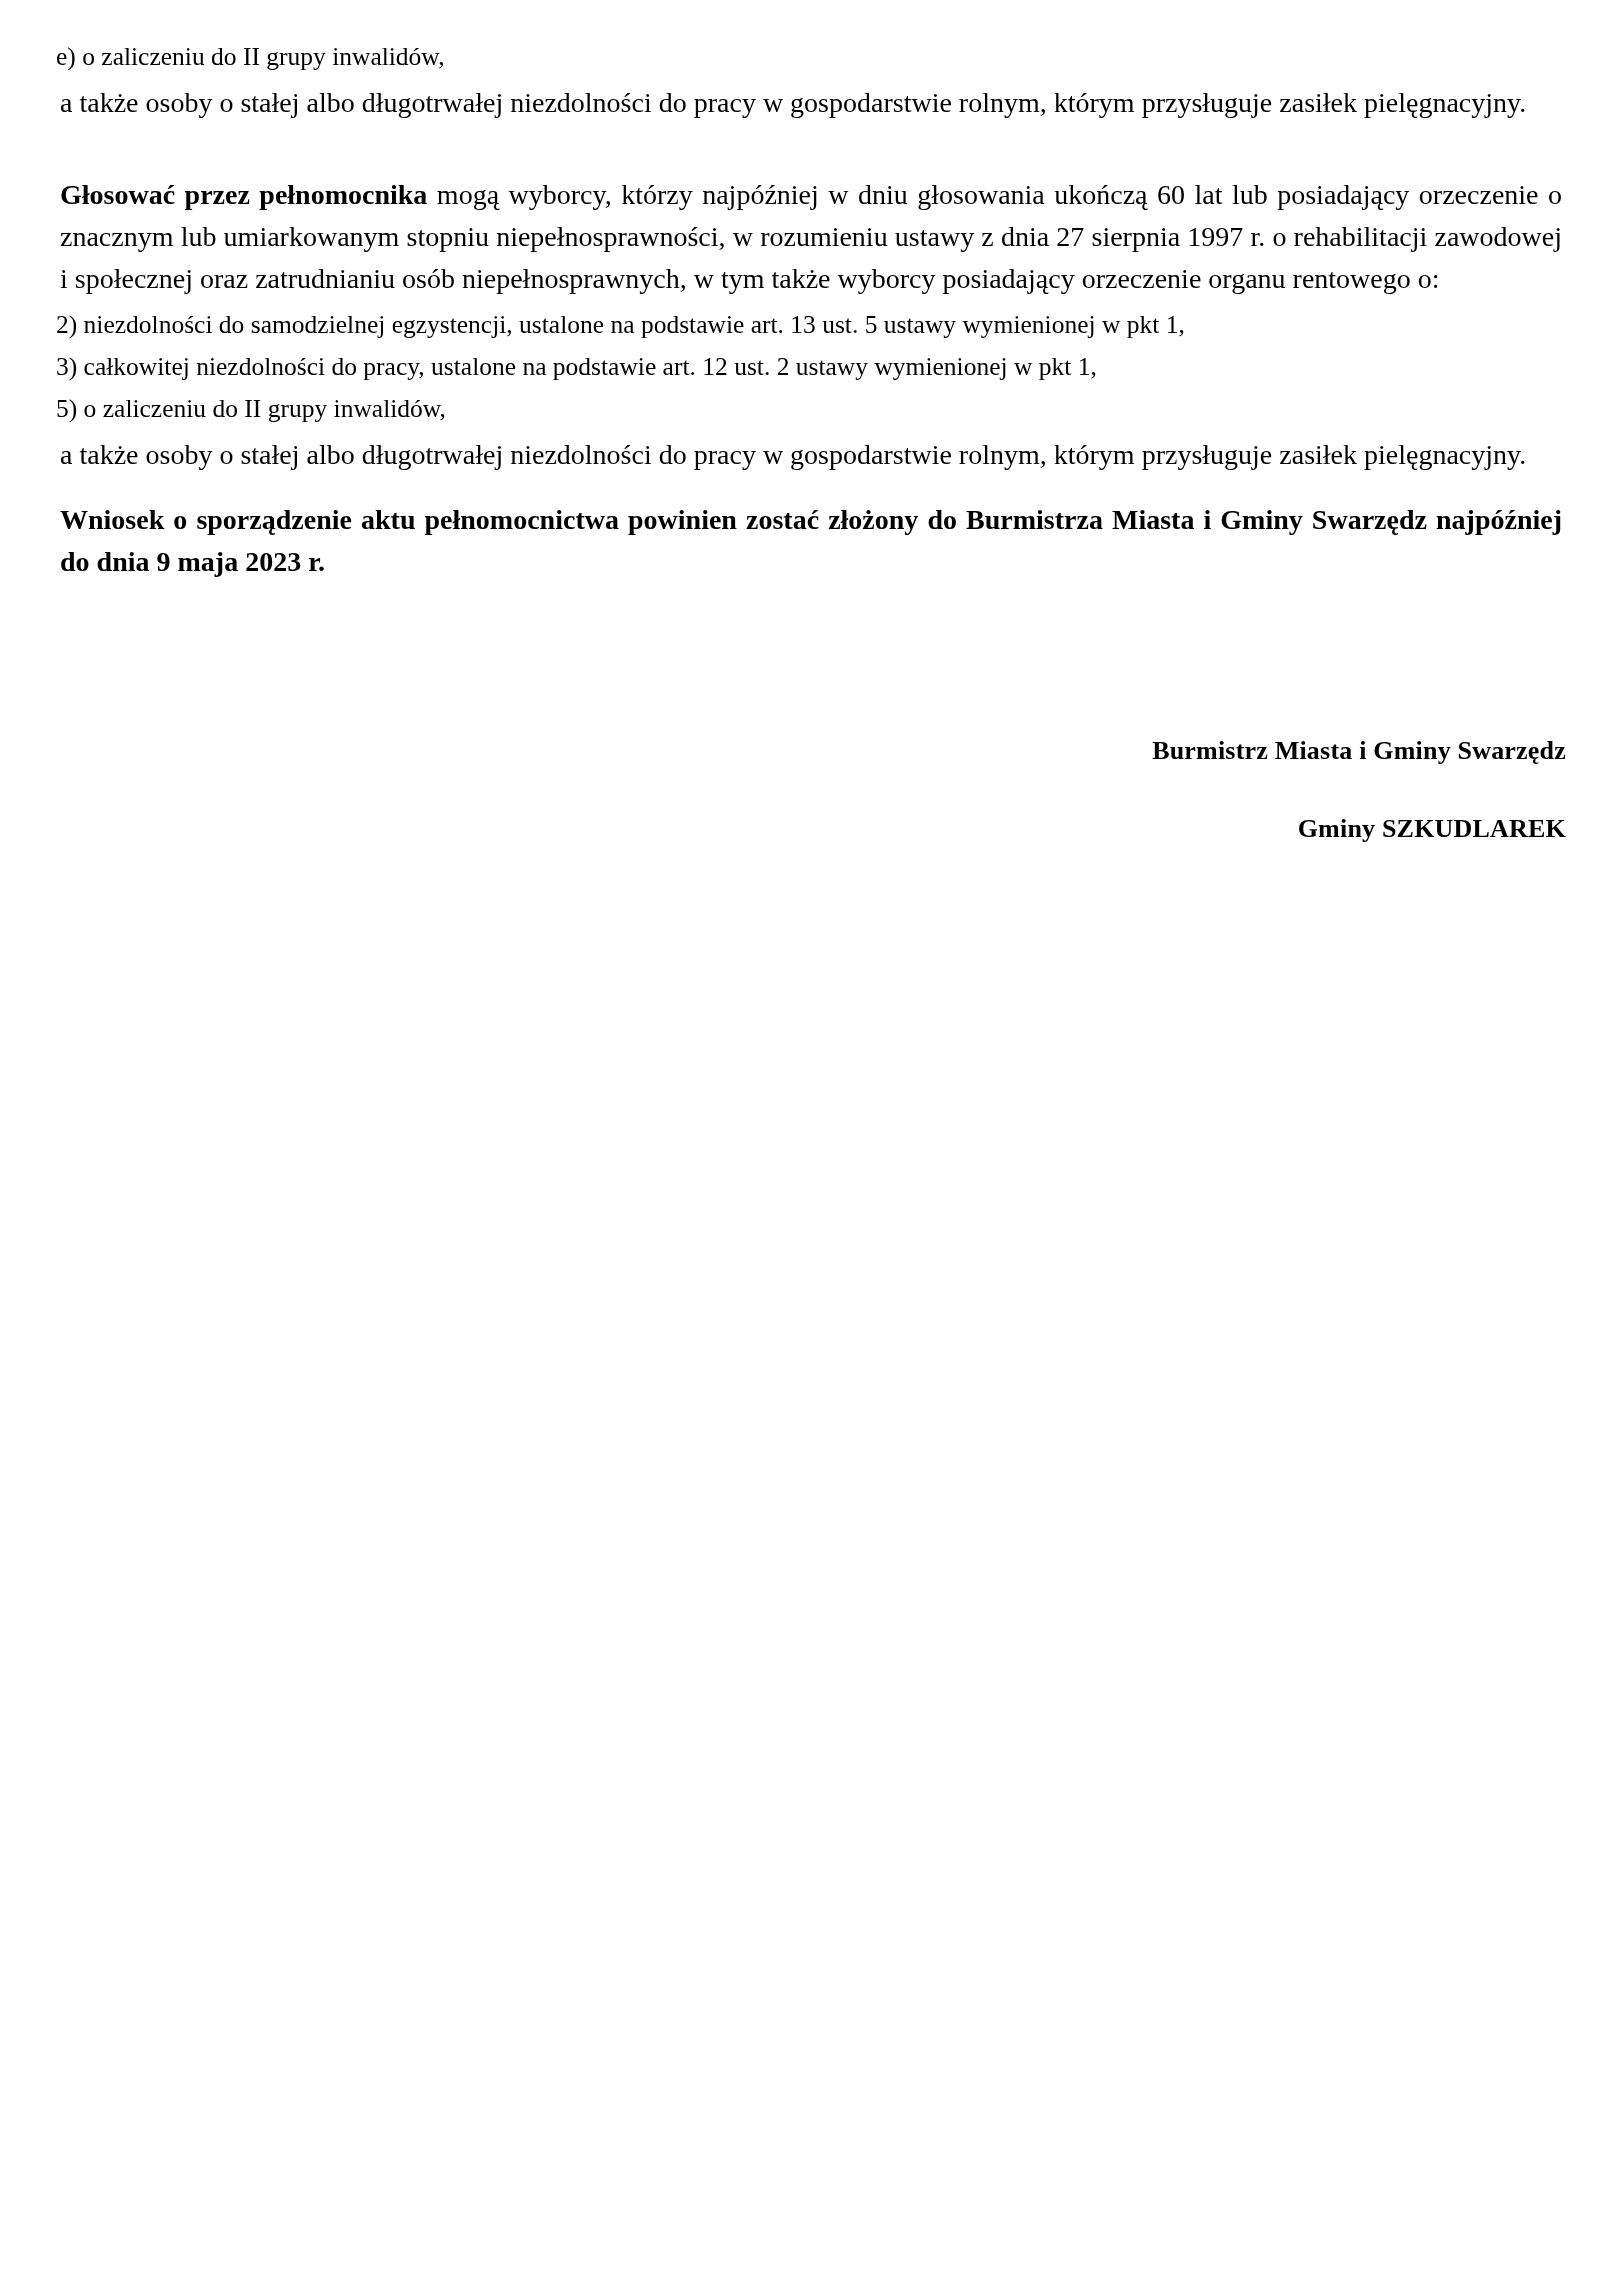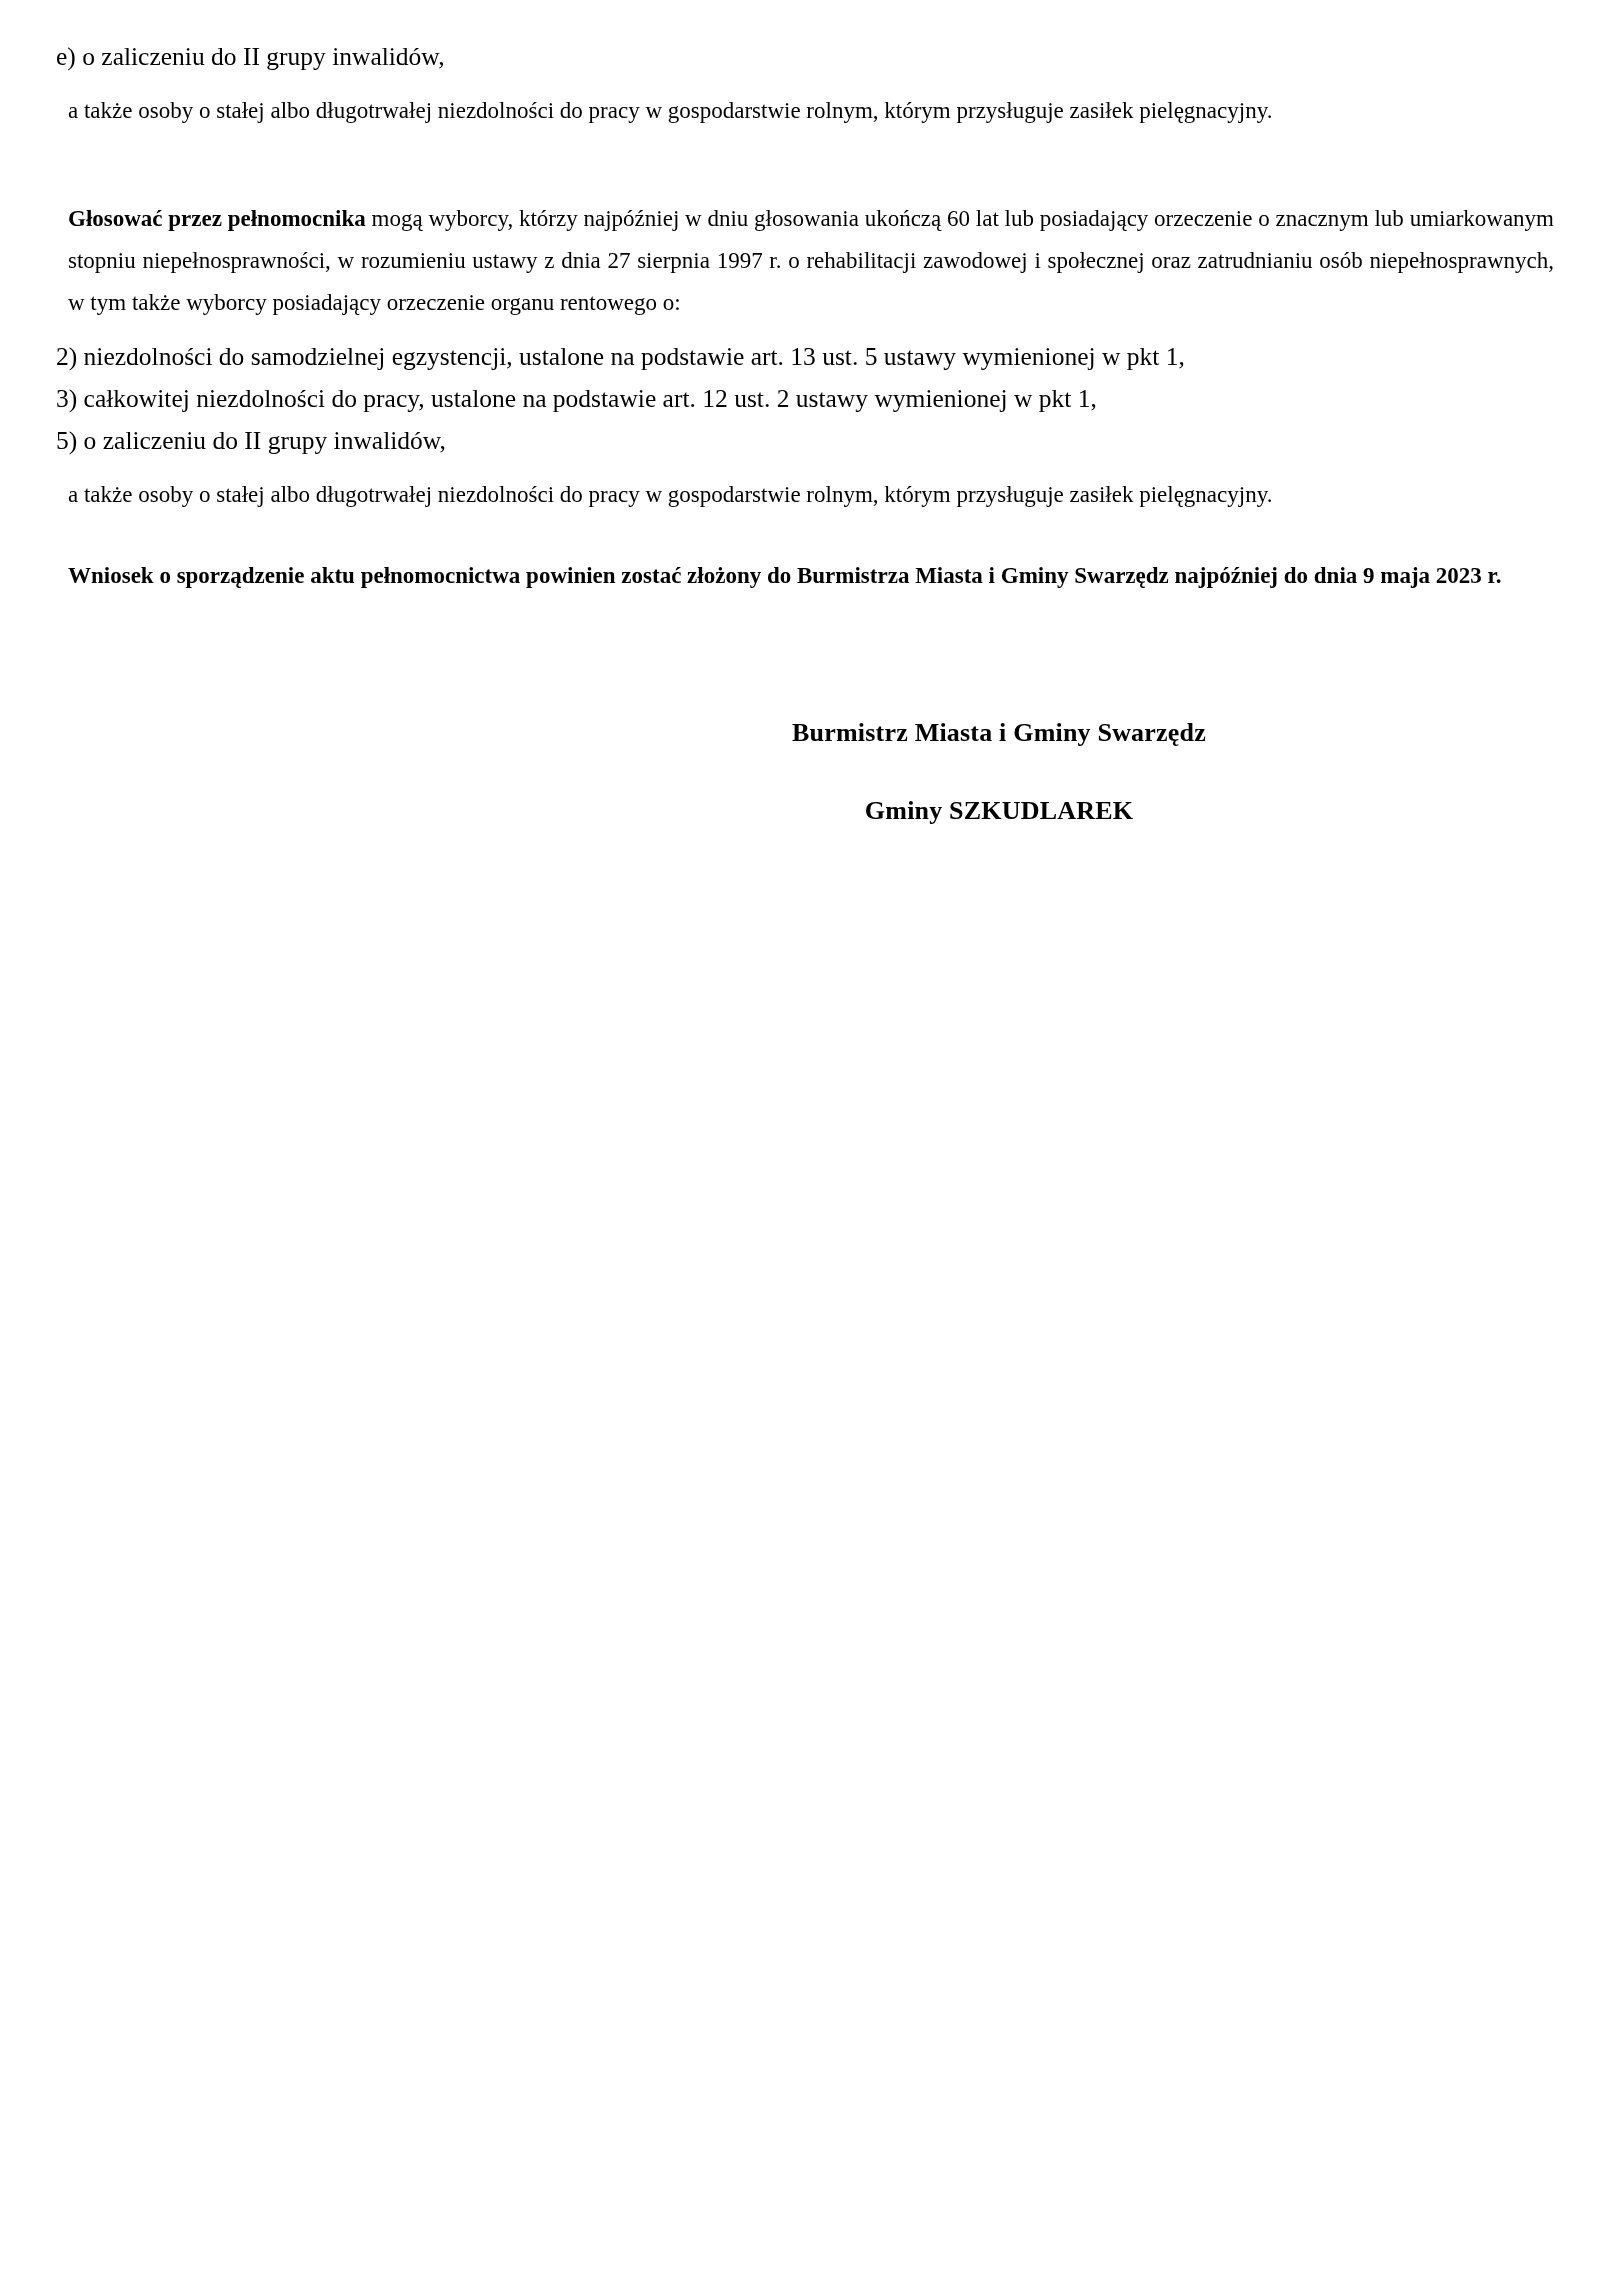--- a/index.html
+++ b/index.html
@@ -20,25 +20,25 @@
     box-sizing: border-box;
   }
   .content {
     position: absolute;
     left: 56px;
     top: 36px;
     width: 1510px;
   }
   
   .para {
-    font-size: 23px;
+    font-size: 28px;
     line-height: 42px;
     text-align: justify;
     text-justify: inter-word;
-    margin: 12px;
+    margin: 4px;
     -webkit-hyphens: none;
     hyphens: none;
   }
   .bold {
     font-weight: bold;
   }
   .gap-sm { height: 15px; }
   .gap-md { height: 27px; }
   .gap-lg { height: 36px; }
 
@@ -57,22 +57,22 @@
   }
 
   sup {
     font-size: 0.62em;
     vertical-align: super;
     line-height: 0;
   }
 
   
   .signature {
-    margin-top: 68px;
-    text-align: center;
+    margin-top: 108px;
+    text-align: right;
     padding-left: 376px;
   }
   .sig-line {
     font-size: 26px;
     font-weight: bold;
     line-height: 39px;
     letter-spacing: 0.2px;
   }
   .sig-gap { height: 39px; }
 </style>

